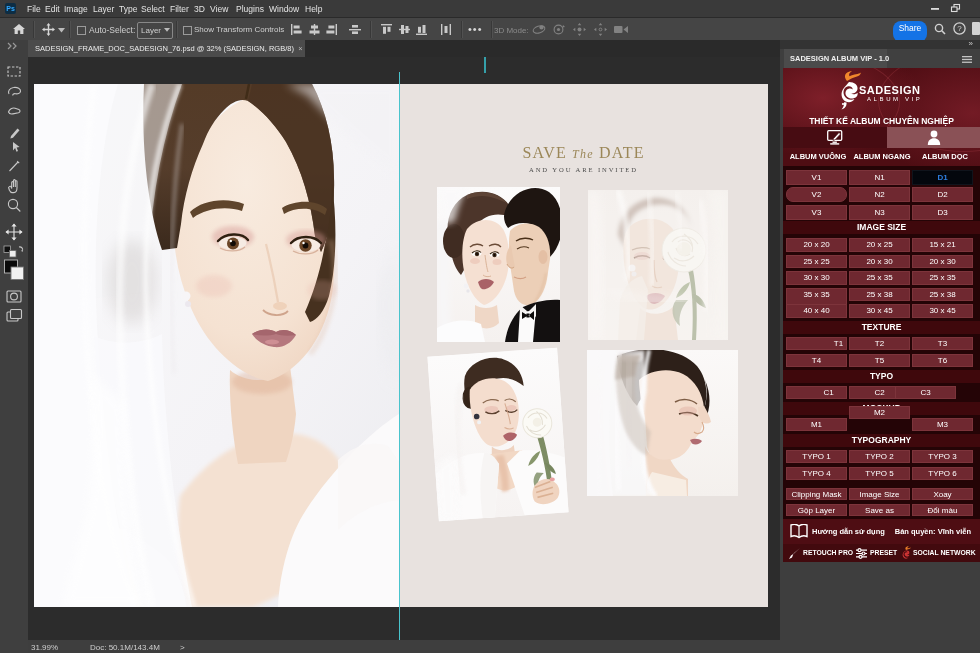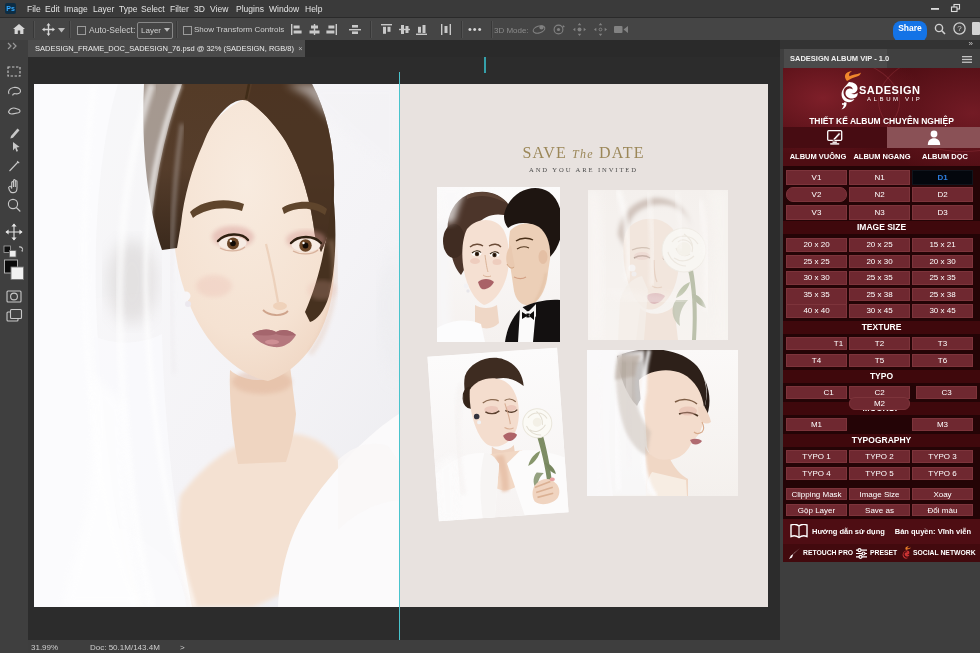--- a/index.html
+++ b/index.html
@@ -148,21 +148,21 @@
       </svg>
     <svg class="abs" style="left:594px;top:5px" width="13" height="13" viewBox="0 0 13 13">
         <path d="M6.5 0l1.8 2.3H4.7zM6.5 13l-1.8-2.3h3.6zM0 6.5l2.3-1.8v3.6zM13 6.5l-2.3 1.8V4.7z" fill="#828282"></path>
         <circle cx="6.5" cy="6.5" r="1.4" fill="none" stroke="#828282"></circle>
       </svg>
     <svg class="abs" style="left:614px;top:7px" width="15" height="9" viewBox="0 0 15 9">
         <rect x="0" y="1" width="8.5" height="7" rx="1" fill="#828282"></rect>
         <path d="M9.5 4.5L14 1v7z" fill="#828282"></path>
       </svg>
     
-    <div class="abs" style="left:893px;top:3px;width:34px;height:21px;background:#1473e6;border-radius:8px;color:#fff;font-size:8.5px;text-align:center;line-height:15px;font-weight:bold;">Share</div>
+    <div class="abs" style="left:893px;top:3px;width:34px;height:21px;background:#1473e6;border-radius:8px;color:#fff;font-size:8.5px;text-align:center;line-height:15px;">Share</div>
     <svg class="abs" style="left:934px;top:5px" width="12" height="12" viewBox="0 0 12 12">
         <circle cx="5" cy="5" r="3.6" fill="none" stroke="#d2d2d2" stroke-width="1.4"></circle>
         <path d="M7.8 7.8L11 11" stroke="#d2d2d2" stroke-width="1.6"></path>
       </svg>
     <svg class="abs" style="left:953px;top:4px" width="13" height="13" viewBox="0 0 13 13">
         <circle cx="6.5" cy="6.5" r="5.6" fill="none" stroke="#d2d2d2" stroke-width="1.3"></circle>
         <text x="6.5" y="9.4" font-size="8" fill="#d2d2d2" text-anchor="middle" font-family="Liberation Sans">?</text>
       </svg>
     <svg class="abs" style="left:972px;top:4px" width="8" height="13" viewBox="0 0 8 13">
         <rect x="0" y="0" width="8" height="13" rx="1" fill="#d2d2d2"></rect>
@@ -571,24 +571,24 @@
       <div class="phead" style="top:252.5px;height:13px;line-height:13px;background:#3f080c;">TEXTURE</div>
       <div class="pbtn" style="left:3px;top:269px;width:61px;height:13px;line-height:12px;padding-left:44px;">T1</div>
       <div class="pbtn" style="left:66px;top:269px;width:61px;height:13px;line-height:12px;">T2</div>
       <div class="pbtn" style="left:129px;top:269px;width:61px;height:13px;line-height:12px;">T3</div>
       <div class="pbtn" style="left:3px;top:285.5px;width:61px;height:13px;line-height:12px;">T4</div>
       <div class="pbtn" style="left:66px;top:285.5px;width:61px;height:13px;line-height:12px;">T5</div>
       <div class="pbtn" style="left:129px;top:285.5px;width:61px;height:13px;line-height:12px;">T6</div>
       <div class="phead" style="top:301.5px;height:13px;line-height:13px;background:#3f080c;">TYPO</div>
       <div class="pbtn" style="left:3px;top:317.5px;width:61px;height:13px;line-height:12px;padding-left:24px;">C1</div>
       <div class="pbtn" style="left:66px;top:317.5px;width:61px;height:13px;line-height:12px;">C2</div>
-      <div class="pbtn" style="left:133px;top:317.5px;width:61px;height:13px;line-height:12px;">C3</div>
+      <div class="pbtn" style="left:112px;top:317.5px;width:61px;height:13px;line-height:12px;">C3</div>
       <div class="phead" style="top:333.5px;height:13px;line-height:13px;background:#3f080c;">MOCKUP</div>
       <div class="pbtn" style="left:3px;top:349.5px;width:61px;height:13px;line-height:12px;">M1</div>
-      <div class="pbtn" style="left:66px;top:329px;width:61px;height:13px;line-height:12px;border-radius:6px;">M2</div>
+      <div class="pbtn" style="left:66px;top:338px;width:61px;height:13px;line-height:12px;">M2</div>
       <div class="pbtn" style="left:129px;top:349.5px;width:61px;height:13px;line-height:12px;">M3</div>
       <div class="phead" style="top:365.5px;height:13px;line-height:13px;background:#3f080c;">TYPOGRAPHY</div>
       <div class="pbtn" style="left:3px;top:381.5px;width:61px;height:13px;line-height:12px;">TYPO 1</div>
       <div class="pbtn" style="left:66px;top:381.5px;width:61px;height:13px;line-height:12px;">TYPO 2</div>
       <div class="pbtn" style="left:129px;top:381.5px;width:61px;height:13px;line-height:12px;">TYPO 3</div>
       <div class="pbtn" style="left:3px;top:399px;width:61px;height:13px;line-height:12px;">TYPO 4</div>
       <div class="pbtn" style="left:66px;top:399px;width:61px;height:13px;line-height:12px;">TYPO 5</div>
       <div class="pbtn" style="left:129px;top:399px;width:61px;height:13px;line-height:12px;">TYPO 6</div>
       <div class="pbtn" style="left:3px;top:419.5px;width:61px;height:12.5px;line-height:11.5px;">Clipping Mask</div>
       <div class="pbtn" style="left:66px;top:419.5px;width:61px;height:12.5px;line-height:11.5px;">Image Size</div>

